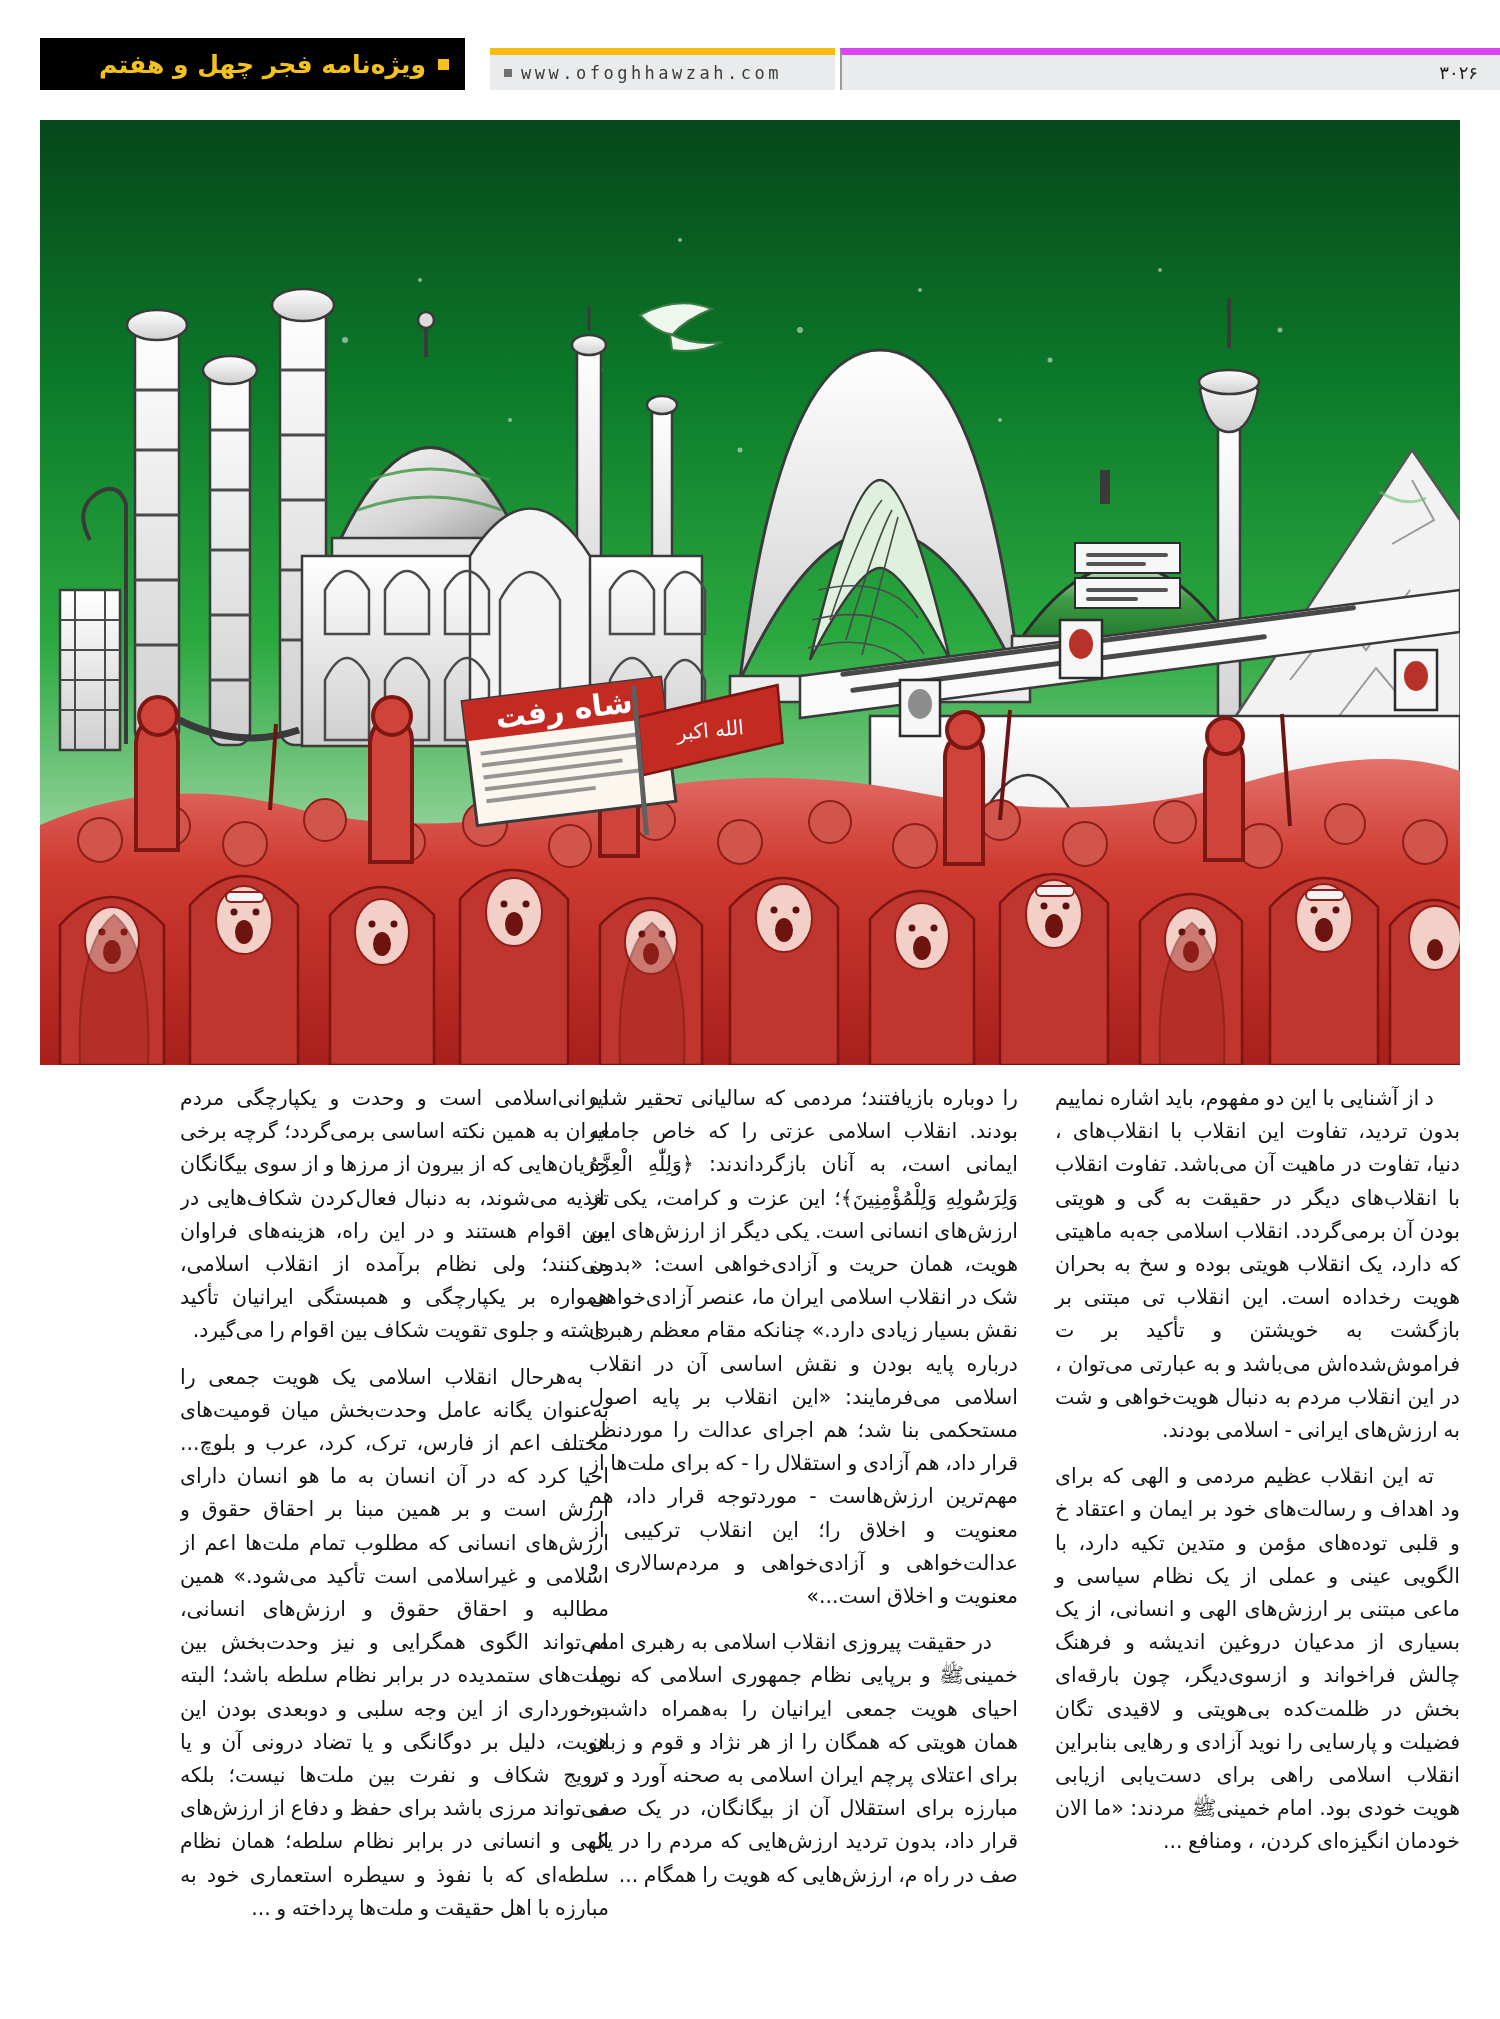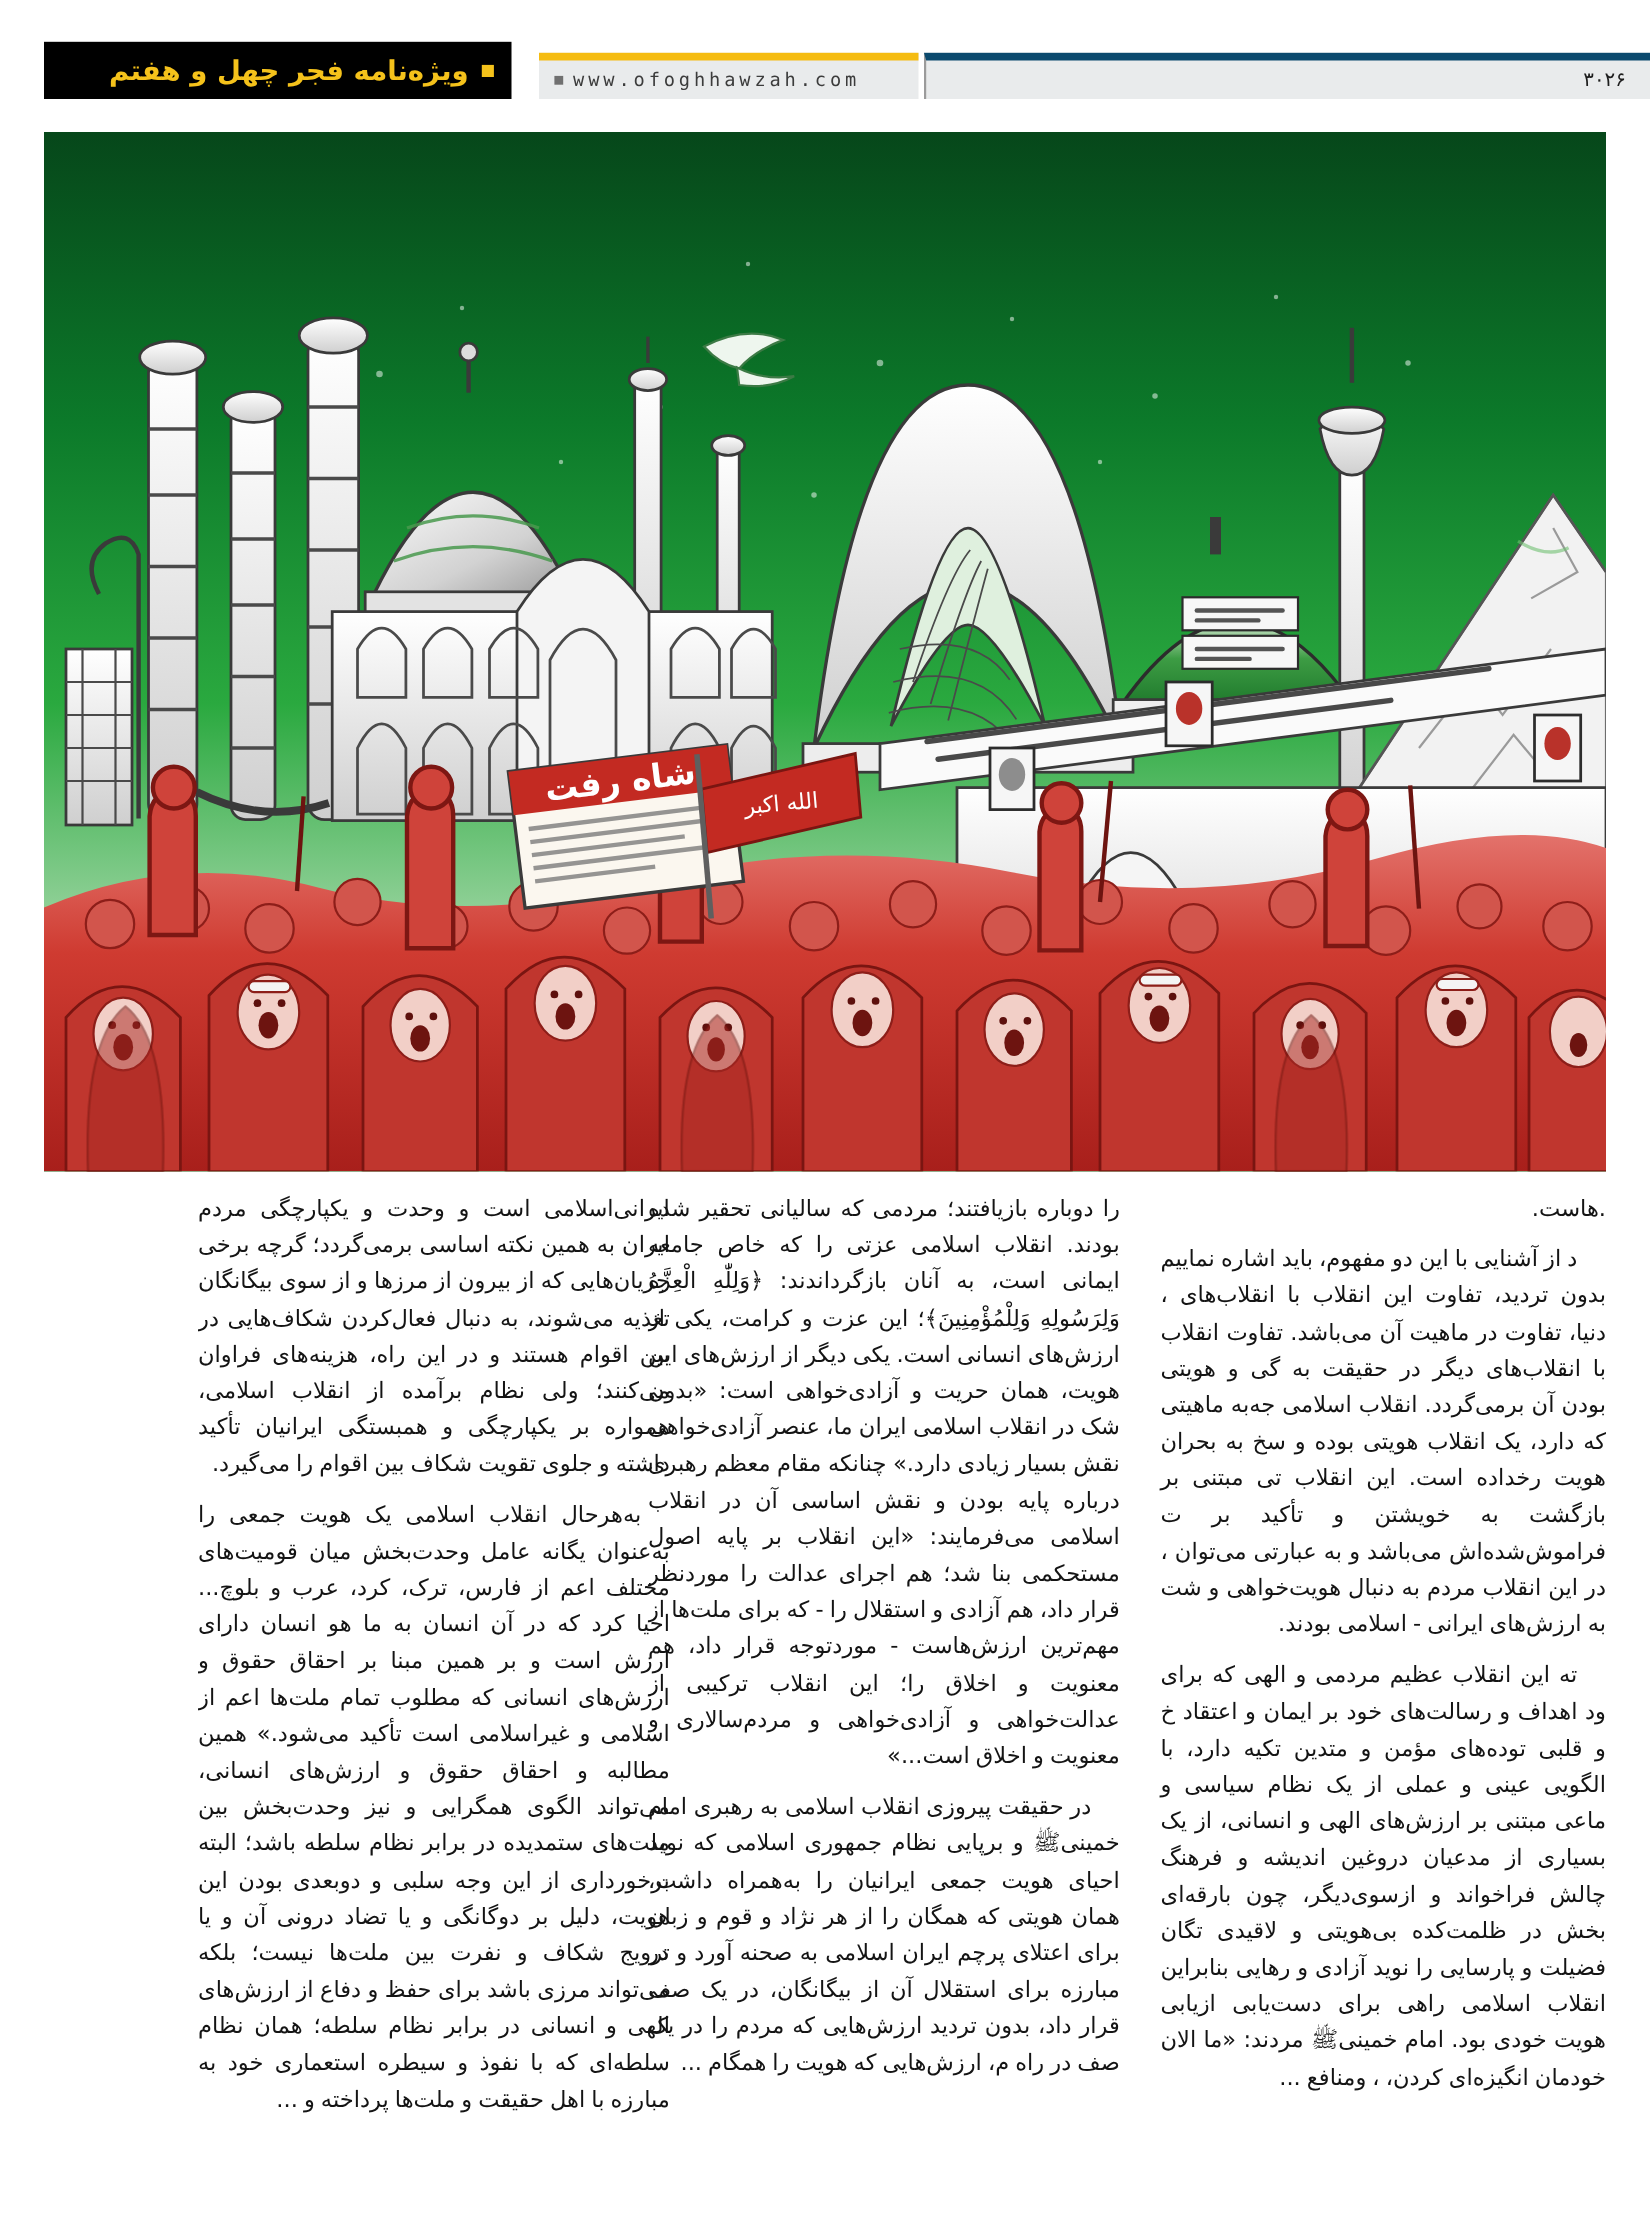--- a/index.html
+++ b/index.html
@@ -43,21 +43,21 @@
     width:8px;height:8px;background:#707070;flex:0 0 auto;margin-right:9px;
   }
   .mast-url-text{
     font-family:"DejaVu Sans Mono","Liberation Mono",monospace;
     font-size:17px;color:#3c3c3c;letter-spacing:3.5px;white-space:nowrap;
   }
 
   .mast-right{
     position:absolute;left:840px;top:48px;right:0;height:42px;
     background:#e9ebec;
-    border-top:7px solid #0c4a6e;
+    border-top:7px solid #d946ef;
     border-left:2px solid #9b9b9b;
     box-sizing:border-box;
     display:flex;align-items:center;justify-content:flex-start;
     padding-right:22px;
   }
   .mast-pageno{
     font-size:18px;color:#1d1d1d;letter-spacing:1px;
     font-family:"DejaVu Sans","Liberation Sans",sans-serif;
   }
 
@@ -443,21 +443,20 @@
         <path d="M1250 706 l-8 -112"></path>
         <path d="M230 690 l6 -86"></path>
       </g>
     </g>
   </svg>
 </div>
 
 <div class="article">
 
   <div class="col clip-right">
-    <p>.‌هاست.</p>
     <p class="indent">د از آشنایی با این دو مفهوم، باید اشاره نماییم بدون تردید، تفاوت این انقلاب با انقلاب‌های ، دنیا، تفاوت در ماهیت آن می‌باشد. تفاوت انقلاب با انقلاب‌های دیگر در حقیقت به گی و هویتی بودن آن برمی‌گردد. انقلاب اسلامی جه‌به ماهیتی که دارد، یک انقلاب هویتی بوده و سخ به بحران هویت رخداده است. این انقلاب تی مبتنی بر بازگشت به خویشتن و تأکید بر ت فراموش‌شده‌اش می‌باشد و به عبارتی می‌توان ، در این انقلاب مردم به دنبال هویت‌خواهی و شت به ارزش‌های ایرانی - اسلامی بودند.</p>
     <p class="indent">ته این انقلاب عظیم مردمی و الهی که برای ود اهداف و رسالت‌های خود بر ایمان و اعتقاد خ و قلبی توده‌های مؤمن و متدین تکیه دارد، با الگویی عینی و عملی از یک نظام سیاسی و ماعی مبتنی بر ارزش‌های الهی و انسانی، از یک بسیاری از مدعیان دروغین اندیشه و فرهنگ چالش فراخواند و از‌سوی‌دیگر، چون بارقه‌ای بخش در ظلمت‌کده بی‌هویتی و لاقیدی تگان فضیلت و پارسایی را نوید آزادی و رهایی بنابراین انقلاب اسلامی راهی برای دست‌یابی ازیابی هویت خودی بود. امام خمینیﷺ مردند: «ما الان خودمان انگیزه‌ای کردن، ‌، ومنافع ...</p>
   </div>
 
   <div class="col">
     <p>را دوباره بازیافتند؛ مردمی که سالیانی تحقیر شده بودند. انقلاب اسلامی عزتی را که خاص جامعه ایمانی است، به آنان بازگرداندند: ﴿وَلِلّٰهِ الْعِزَّهُ وَلِرَسُولِهِ وَلِلْمُؤْمِنِینَ﴾؛ این عزت و کرامت، یکی از ارزش‌های انسانی است. یکی دیگر از ارزش‌های این هویت، همان حریت و آزادی‌خواهی است: «بدون شک در انقلاب اسلامی ایران ما، عنصر آزادی‌خواهی نقش بسیار زیادی دارد.» چنانکه مقام معظم رهبری درباره پایه بودن و نقش اساسی آن در انقلاب اسلامی می‌فرمایند: «این انقلاب بر پایه اصول مستحکمی بنا شد؛ هم اجرای عدالت را موردنظر قرار داد، هم آزادی و استقلال را - که برای ملت‌ها از مهم‌ترین ارزش‌هاست - موردتوجه قرار داد، هم معنویت و اخلاق را؛ این انقلاب ترکیبی از عدالت‌خواهی و آزادی‌خواهی و مردم‌سالاری و معنویت و اخلاق است...»</p>
     <p class="indent">در حقیقت پیروزی انقلاب اسلامی به رهبری امام خمینیﷺ و برپایی نظام جمهوری اسلامی که نوید احیای هویت جمعی ایرانیان را به‌همراه داشت، همان هویتی که همگان را از هر نژاد و قوم و زبان برای اعتلای پرچم ایران اسلامی به صحنه آورد و در مبارزه برای استقلال آن از بیگانگان، در یک صف قرار داد، بدون تردید ارزش‌هایی که مردم را در یک صف در راه م، ارزش‌هایی که هویت را همگام ...</p>
   </div>
 
   <div class="col clip-left">

